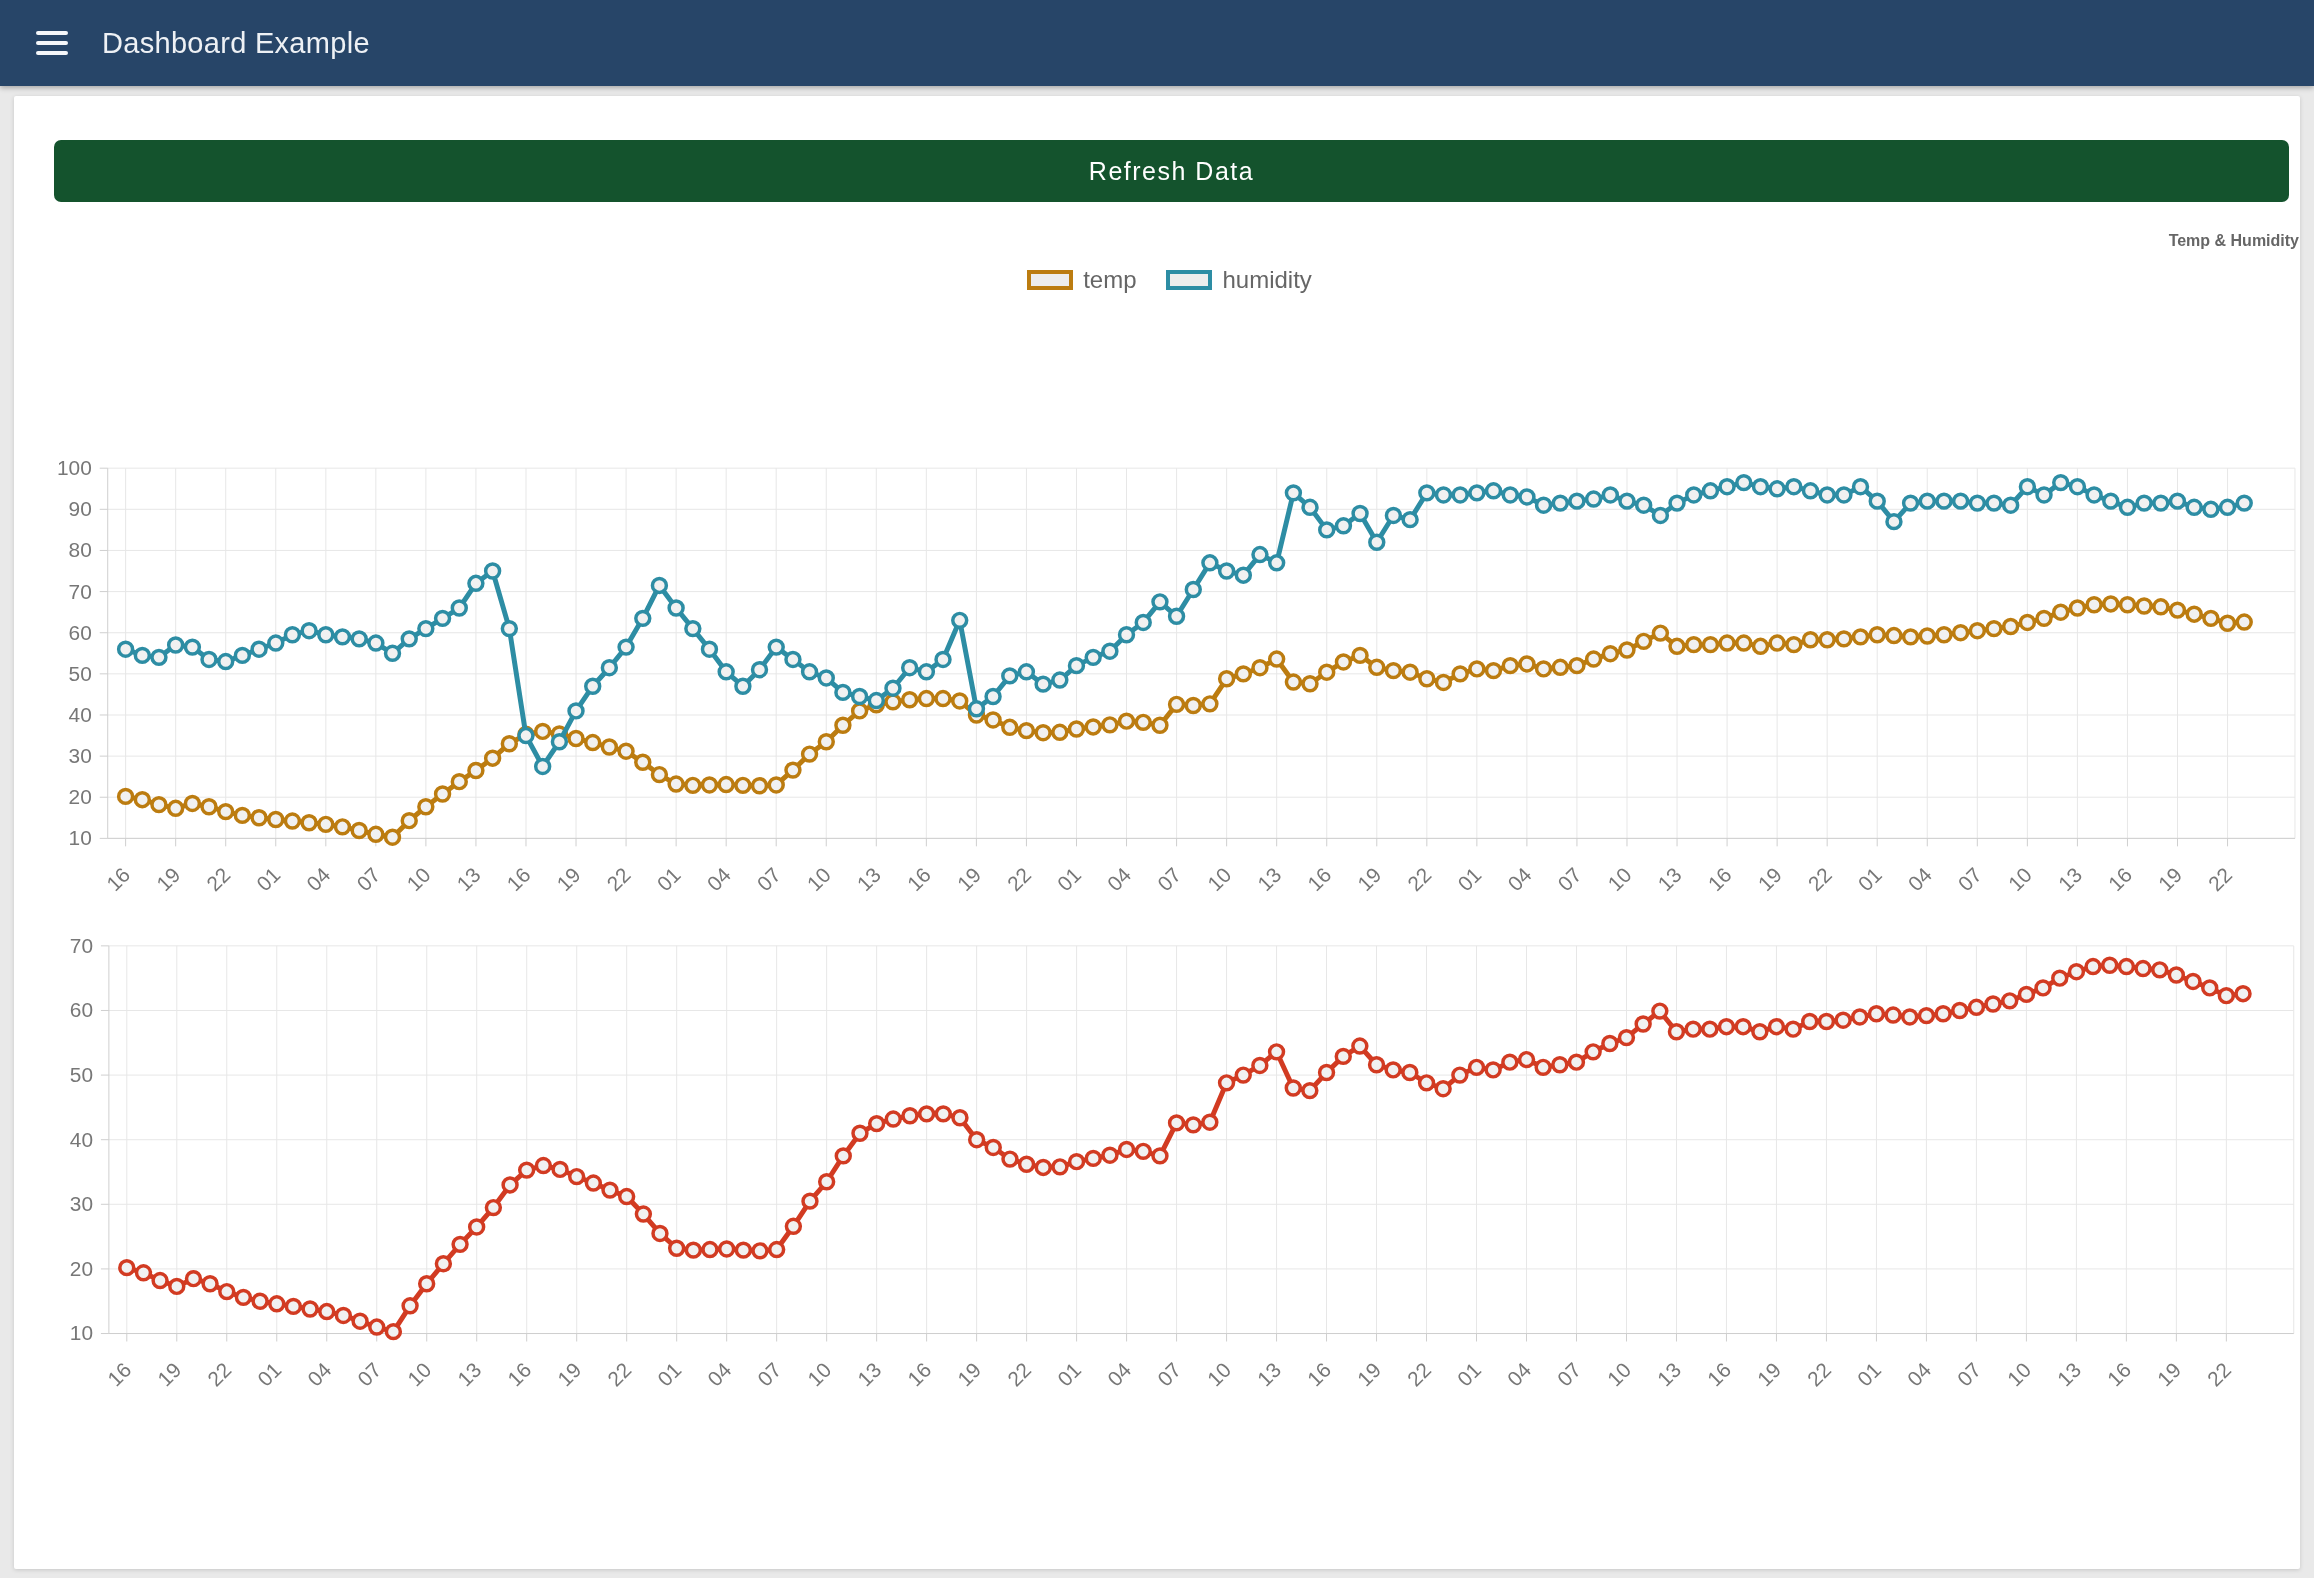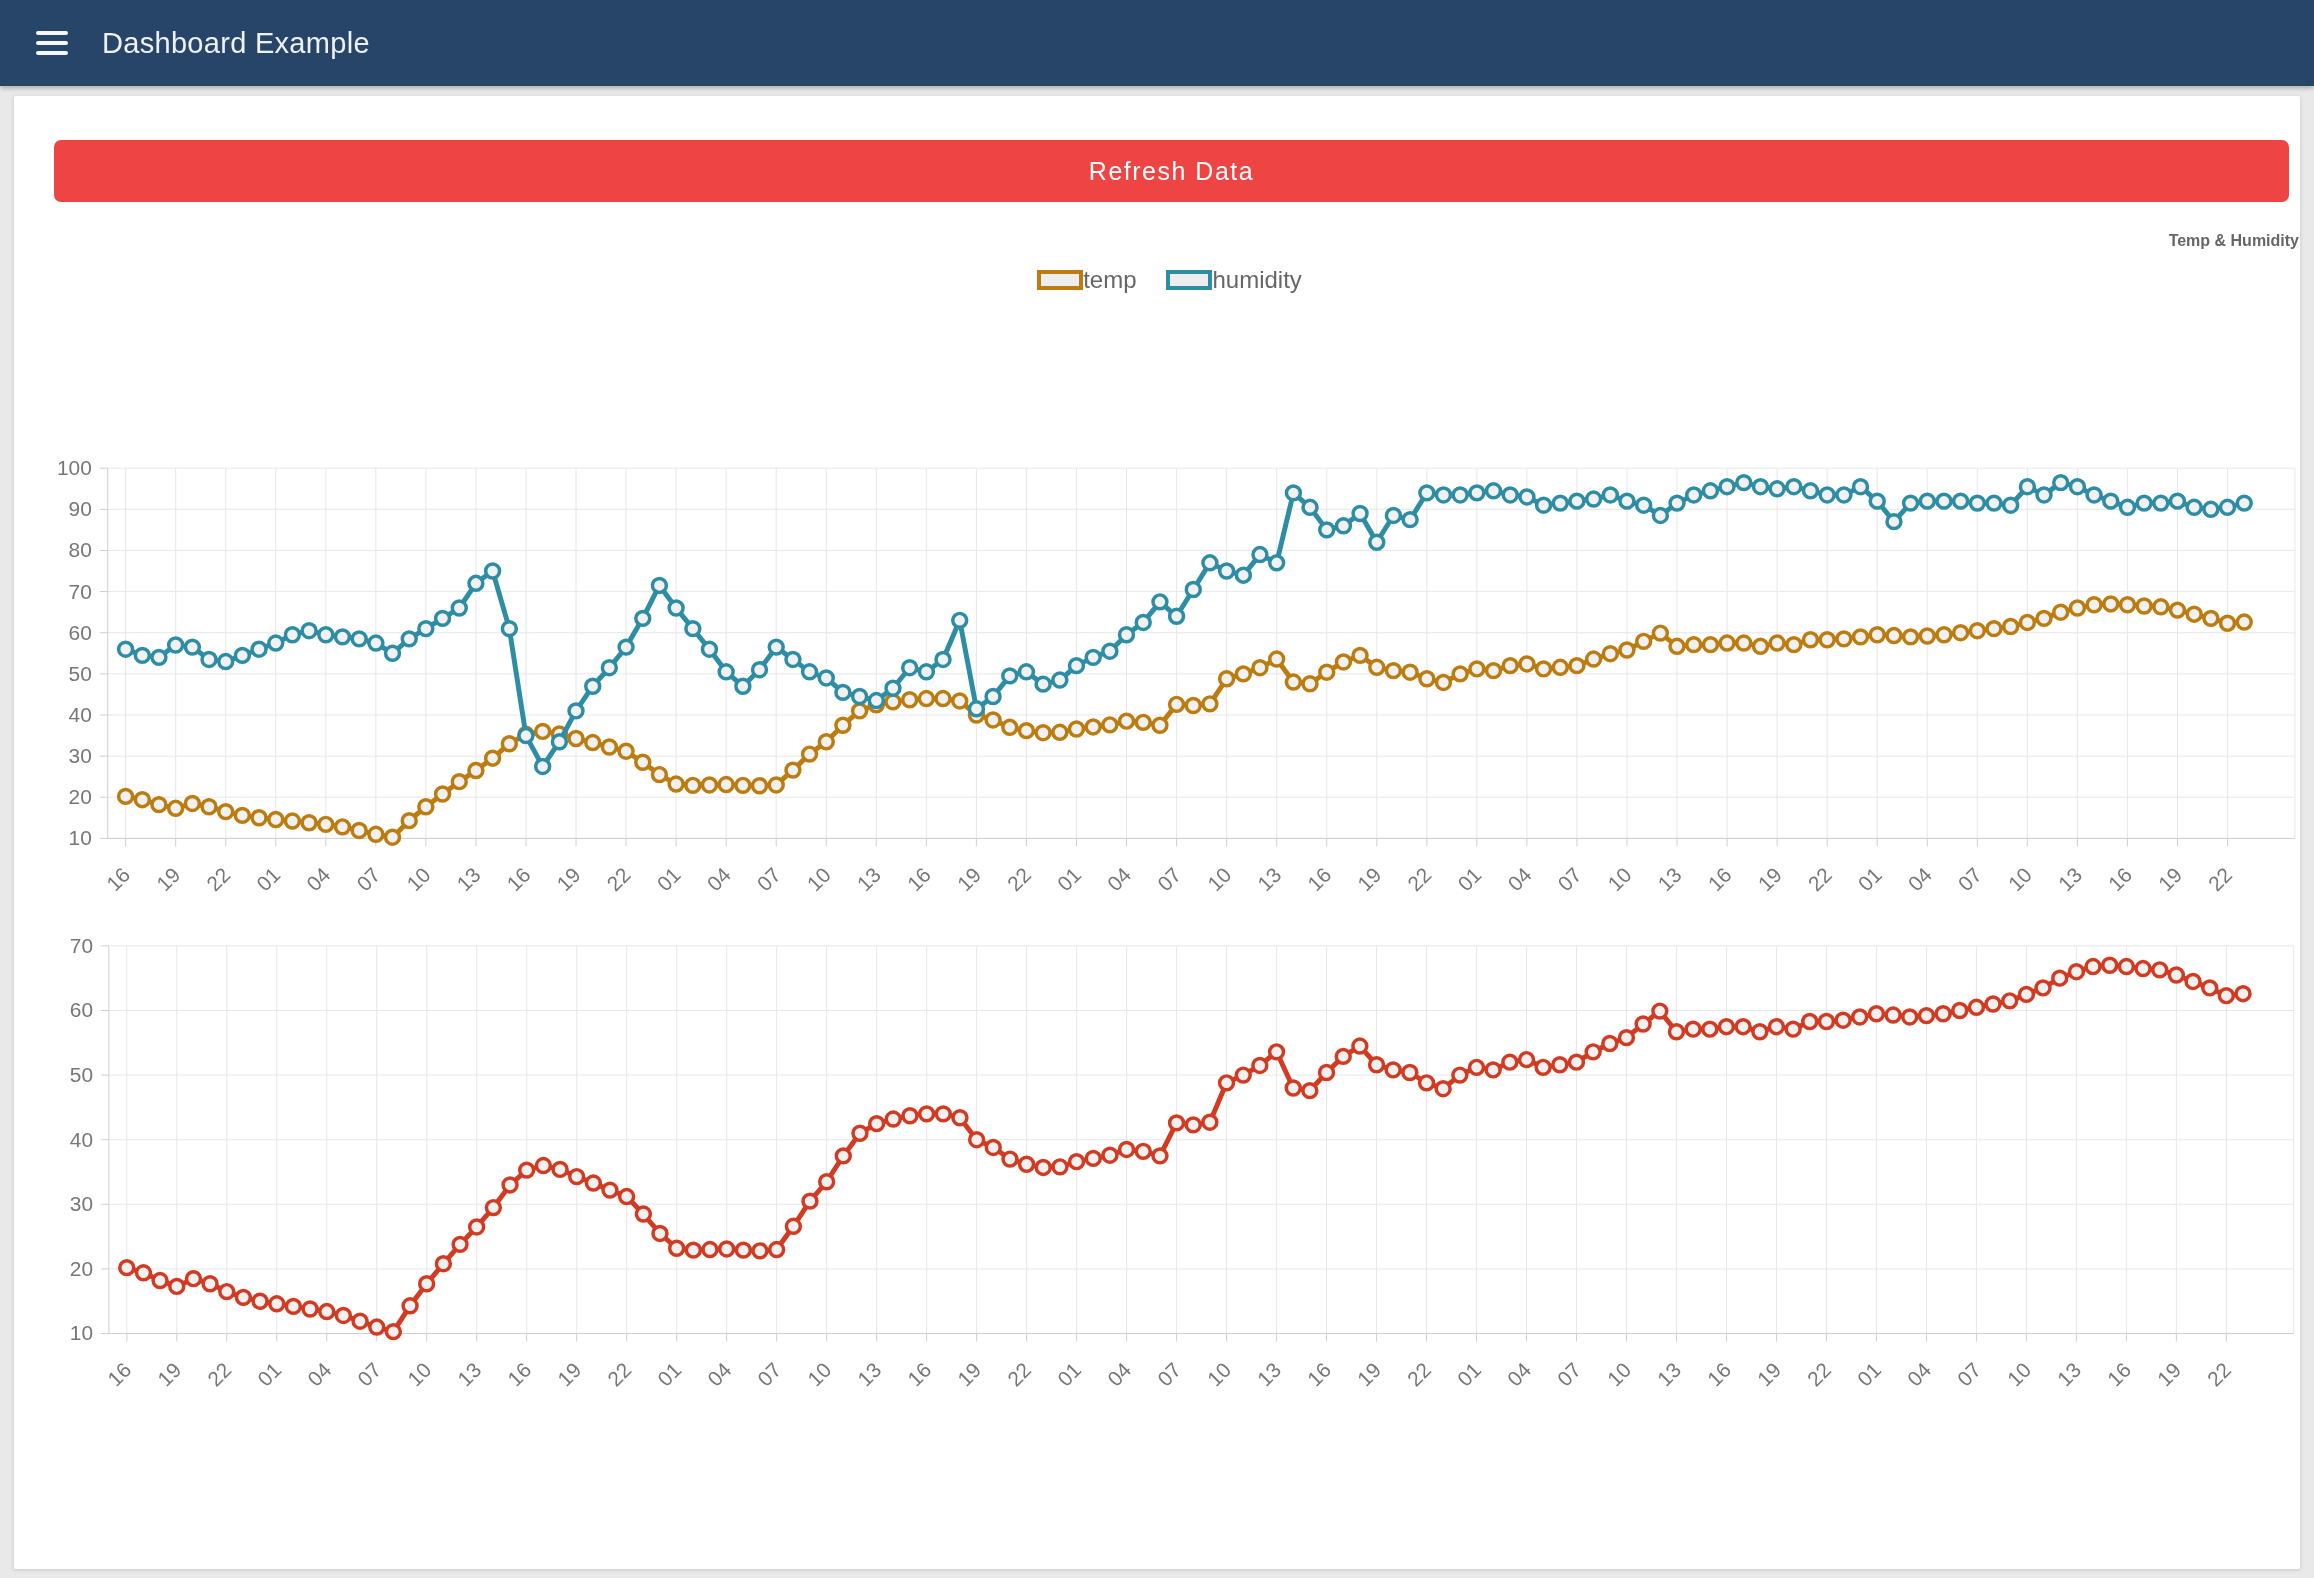--- a/index.html
+++ b/index.html
@@ -17,28 +17,28 @@
   .hamburger span { display:block; height:4px; background:#f5f7fa; border-radius:2px; }
   .app-title { color:#eef1f5; font-size:29px; margin-left:34px; letter-spacing:0.3px; }
   .card {
     margin:10px 14px 0 14px; background:#ffffff; border-radius:2px;
     box-shadow:0 1px 4px rgba(0,0,0,.15); height:1473px;
     padding:24px 2px 0 26px; position:relative; z-index:1;
   }
   .page-heading { font-size:31px; color:#0f1115; font-weight:400; margin:0 0 0 14px; }
   .refresh-btn {
     display:block; width:2235px; height:62px; margin:20px 0 0 14px;
-    background:#ef4444; color:#ffffff; font-size:25px; letter-spacing:1.5px;
+    background:#14532d; color:#ffffff; font-size:25px; letter-spacing:1.5px;
     border:none; border-radius:7px; cursor:pointer; font-family:"Liberation Sans", sans-serif;
   }
   .chart-title { text-align:right; font-size:16px; font-weight:bold; color:#666666; width:2259px; }
   .ct-1 { margin-top:30px; }
   .ct-2 { margin-top:36px; }
   .legend { display:flex; justify-content:center; align-items:center; gap:30px; margin-top:16px; width:2259px; }
-  .legend-item { display:flex; align-items:center; gap:0; cursor:pointer; }
+  .legend-item { display:flex; align-items:center; gap:10px; cursor:pointer; }
   .legend-swatch { width:46px; height:20px; background:#ededed; border:4px solid #000; }
   .legend-label { font-size:24px; color:#666666; }
   svg { display:block; }
   svg text { font-family:"Liberation Sans", sans-serif; }
 </style>
 </head>
 <body>
 
 <div class="app-header">
   <div class="hamburger">

